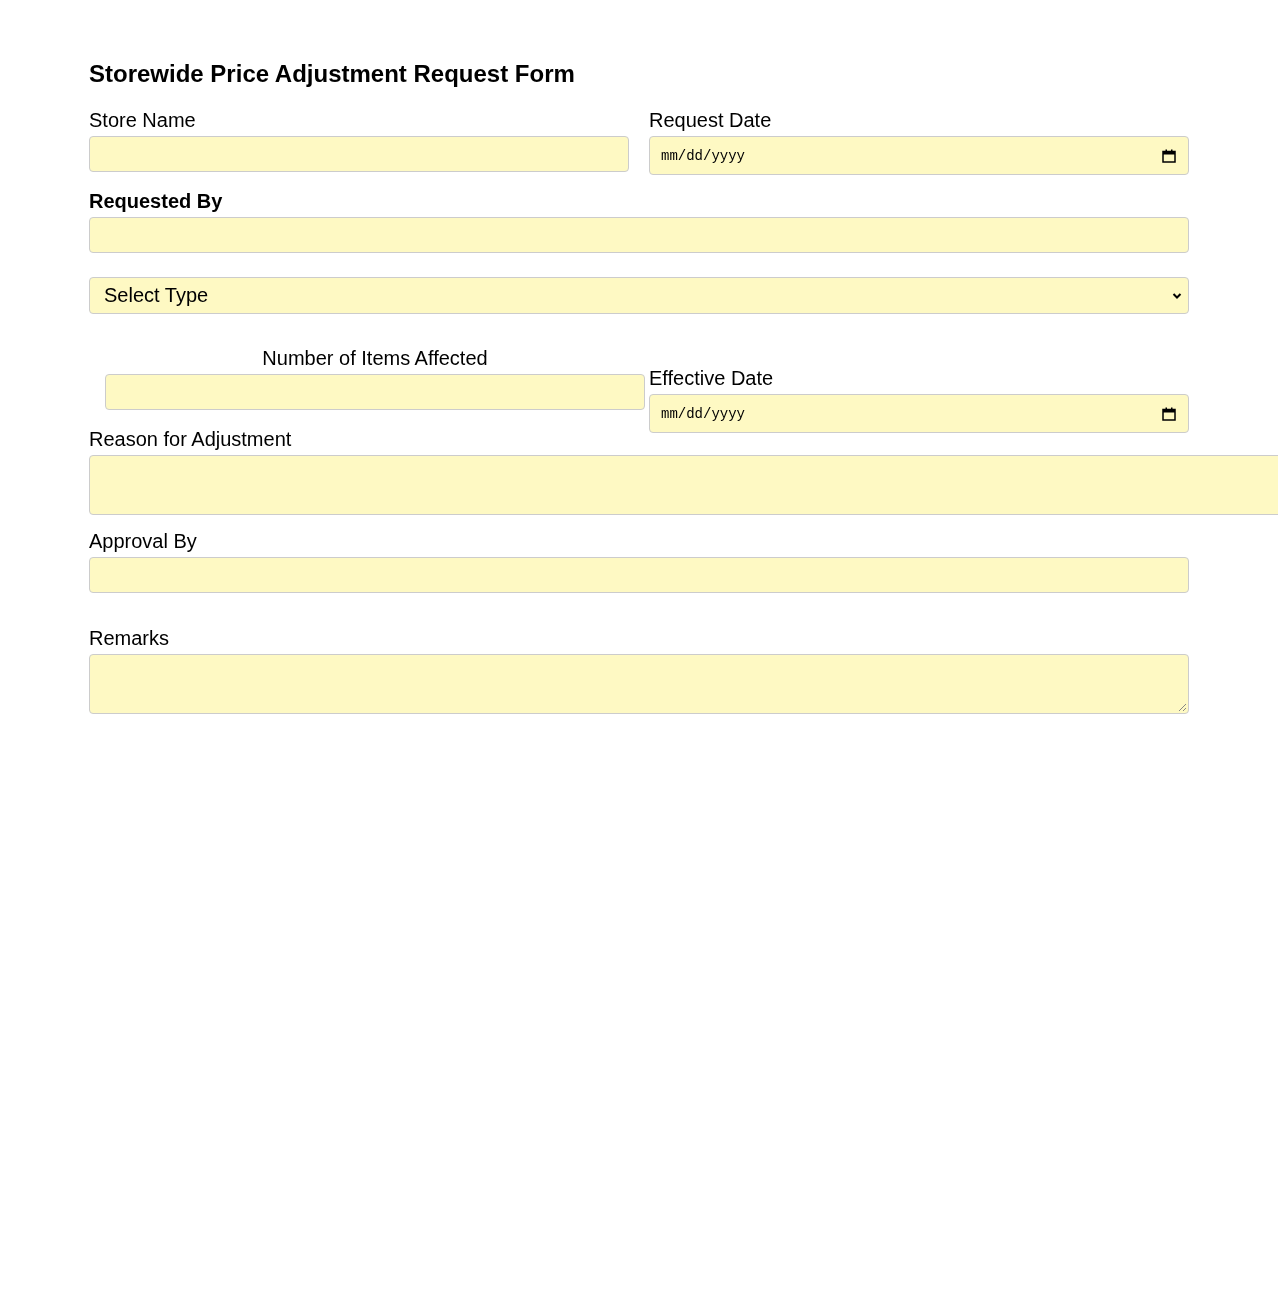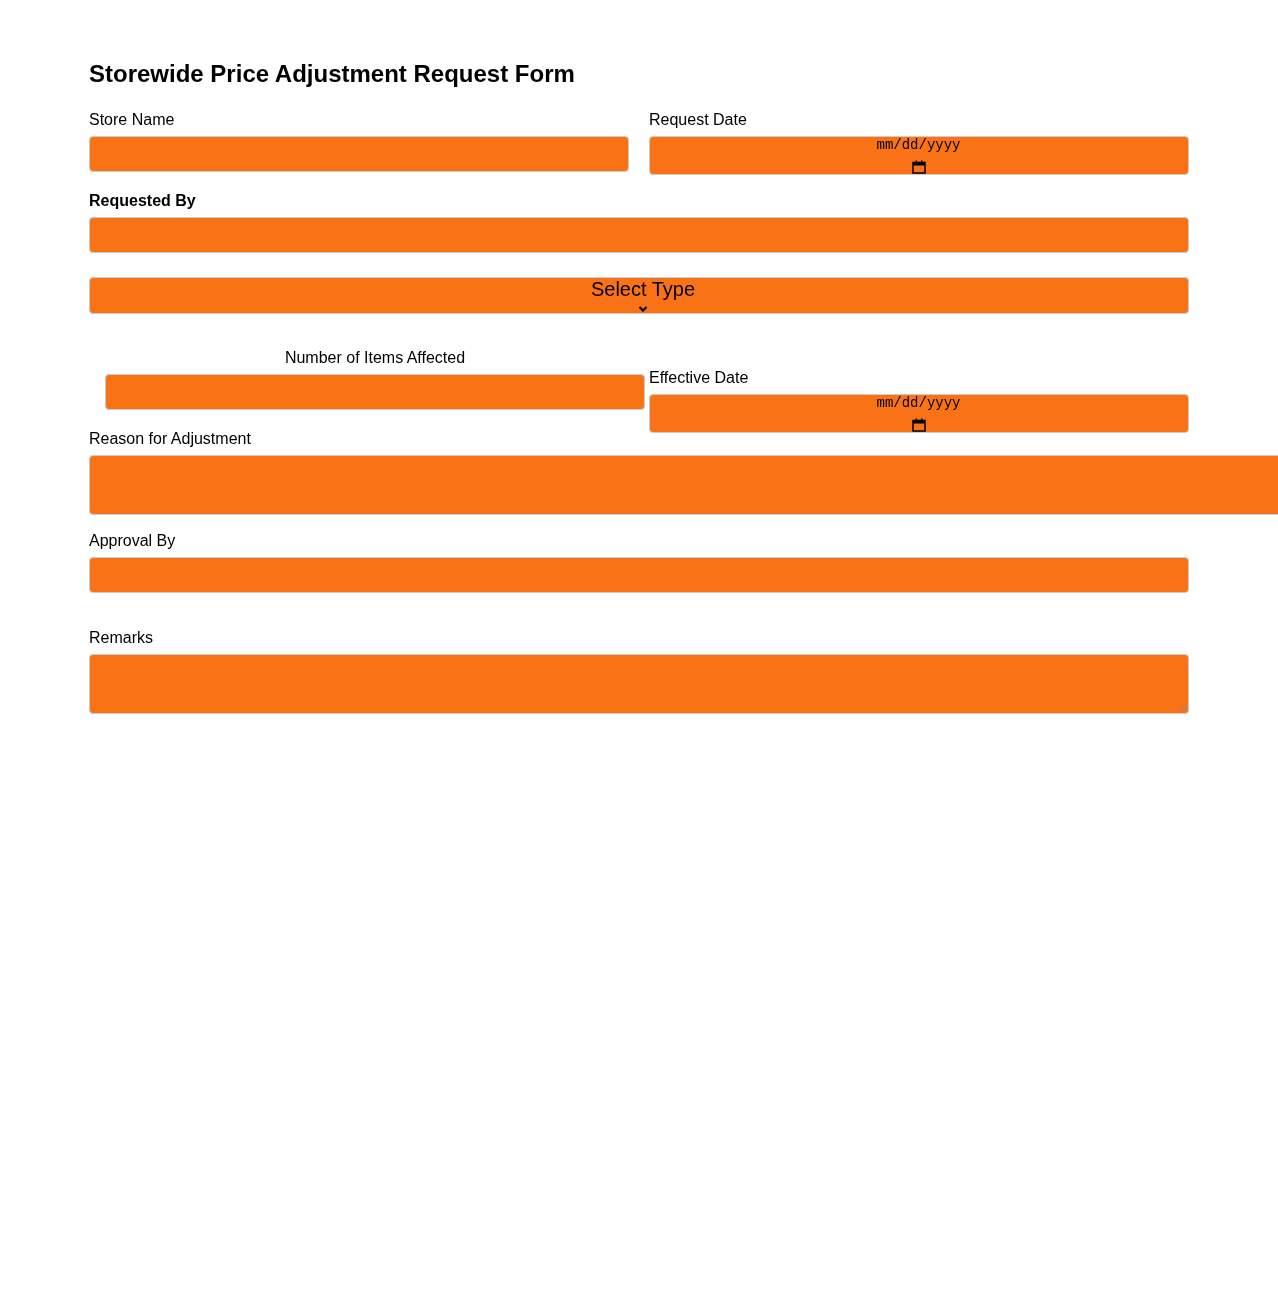--- a/index.html
+++ b/index.html
@@ -20,37 +20,36 @@
       left: 0; top: 59px;
       margin: 0;
       font-size: 24px;
       font-weight: bold;
       line-height: 30px;
       white-space: nowrap;
     }
     .field { position: absolute; }
     .field label {
       display: block;
-      font-size: 16px;
+      font-size: 20px;
       line-height: 18px;
       height: 18px;
       white-space: nowrap;
     }
     .ctl {
       display: block;
       margin-top: 7px;
       width: 100%;
       border: 1px solid #cccccc;
       border-radius: 4px;
-      background: #f97316;
+      background: #fef9c3;
       font-family: "Liberation Sans", sans-serif;
       font-size: 16px;
       padding: 0 10px;
       position: relative;
-      flex-direction: column;
     }
     .ctl.text { height: 36px; }
     .ctl.date {
       height: 39px;
       display: flex; align-items: center; justify-content: space-between;
       padding: 0 12px 0 11px;
     }
     .date-ph {
       font-family: "Liberation Mono", monospace;
       font-size: 14px;

